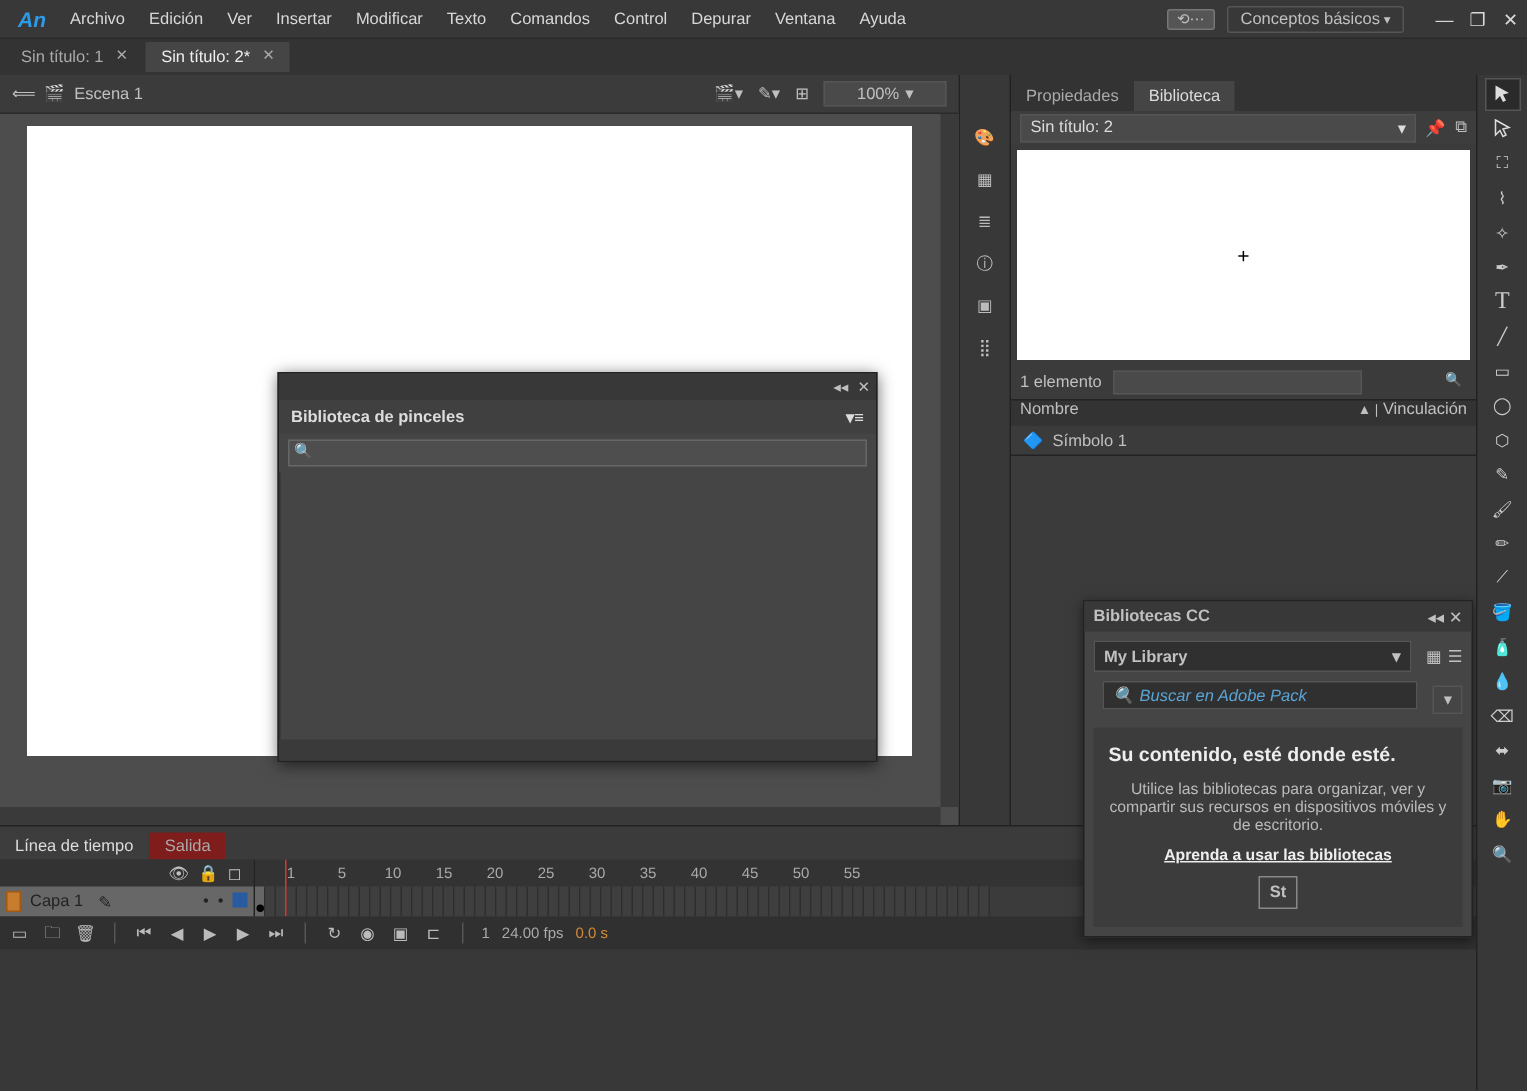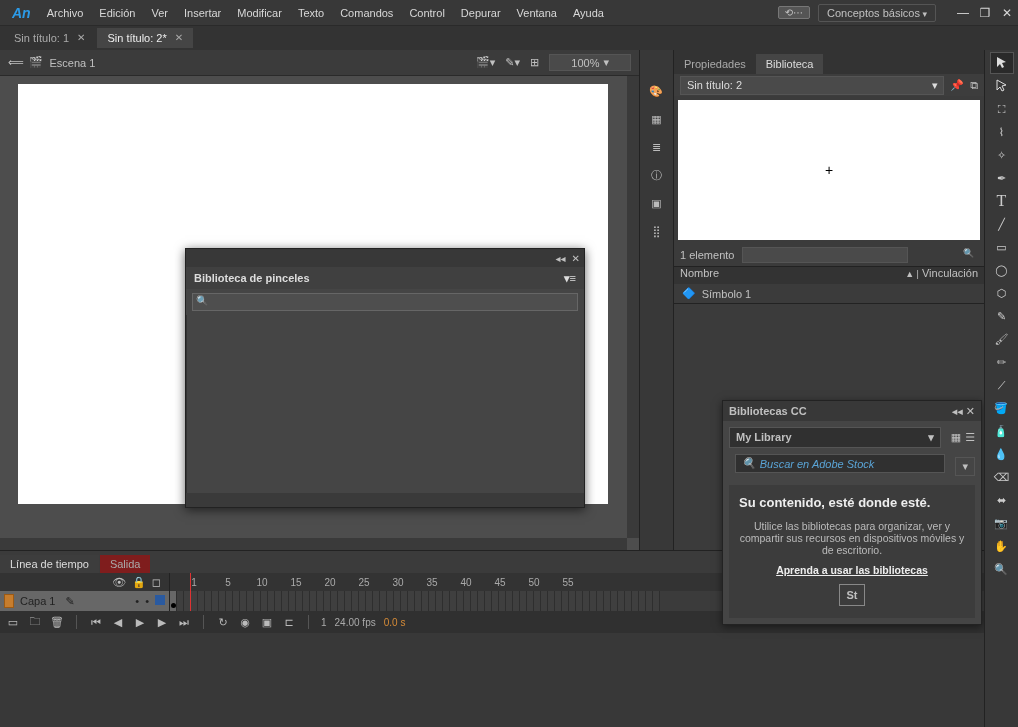--- a/index.html
+++ b/index.html
@@ -56,21 +56,21 @@
 .libprev { height:140px; background:#fff; margin:4px; position:relative; }
 .libprev::after { content:"+"; position:absolute; top:50%; left:50%; transform:translate(-50%,-50%); color:#000; font-size:14px; }
 .libstatus { padding:3px 6px; display:flex; align-items:center; gap:8px; }
 .libstatus input { flex:1; background:#4a4a4a; border:1px solid #555; color:#ccc; padding:1px 18px 1px 4px; height:16px; }
 .searchwrap { position:relative; flex:1;}
 .searchwrap::before { content:"🔍"; position:absolute; right:3px; top:1px; font-size:9px; color:#888;}
 .libcols { height:18px; background:#333; display:flex; padding:0 6px; justify-content:space-between; border-top:1px solid #222; }
 .libitem { padding:3px 8px; display:flex; align-items:center; gap:6px; }
 .ccpanel { position:absolute; width:260px; right:36px; top:400px; background:#454545; border:1px solid #222; box-shadow:0 2px 8px rgba(0,0,0,.5); }
 .ccpanel .hd { height:20px; display:flex; align-items:center; padding:0 6px; background:#383838; justify-content:space-between; }
-.ccpanel .sel { margin:6px; padding:3px 6px; background:#303030; border:1px solid #555; display:flex; justify-content:space-between; align-items:flex-start; font-weight:bold; }
+.ccpanel .sel { margin:6px; padding:3px 6px; background:#303030; border:1px solid #555; display:flex; justify-content:space-between; align-items:center; font-weight:bold; }
 .ccpanel .srch { margin:0 6px 6px; padding:2px 6px; background:#303030; border:1px solid #555; display:flex; align-items:center; gap:4px; color:#5aa4d6; font-style:italic; }
 .ccpanel .body { margin:6px; background:#3c3c3c; padding:10px; text-align:center; }
 .ccpanel .body h4 { color:#eee; font-size:13px; margin-bottom:10px; font-weight:bold; text-align:left;}
 .ccpanel .body p { font-size:10.5px; color:#bbb; margin-bottom:8px; }
 .ccpanel .body a { color:#eee; font-weight:bold; text-decoration:underline; font-size:10.5px; }
 .ccpanel .st { margin:8px auto 2px; width:26px; height:22px; border:1px solid #888; display:flex; align-items:center; justify-content:center; font-weight:bold; }
 .toolstrip { position:absolute; right:0; top:50px; bottom:0; width:34px; background:#383838; border-left:1px solid #222; display:flex; flex-direction:column; align-items:center; padding-top:2px; gap:1px; }
 .toolstrip .t { width:24px; height:22px; display:flex; align-items:center; justify-content:center; color:#ccc; }
 .toolstrip .t.sel { background:#2a2a2a; border:1px solid #555; }
 .toolstrip .t svg { width:16px; height:16px; }
@@ -357,21 +357,21 @@
     <div class="sel" style="flex:1">
         <span>My Library</span>
         <span>▾</span>
       </div>
     <span>▦</span>
     <span>☰</span>
   </div>
   <div class="row" style="gap:4px;padding:0 6px">
     <div class="srch" style="flex:1">
         <span>🔍</span>
-        <span>Buscar en Adobe Stock</span>
+        <span>Buscar en Adobe Pack</span>
       </div>
     <span style="border:1px solid #555;padding:2px 6px">▾</span>
   </div>
   <div class="body">
     <h4>Su contenido, esté donde esté.</h4>
     <p>Utilice las bibliotecas para organizar, ver y compartir sus recursos en dispositivos móviles y de escritorio.</p>
     <a>Aprenda a usar las bibliotecas</a>
     <div class="st">St</div>
   </div>
 </div>

